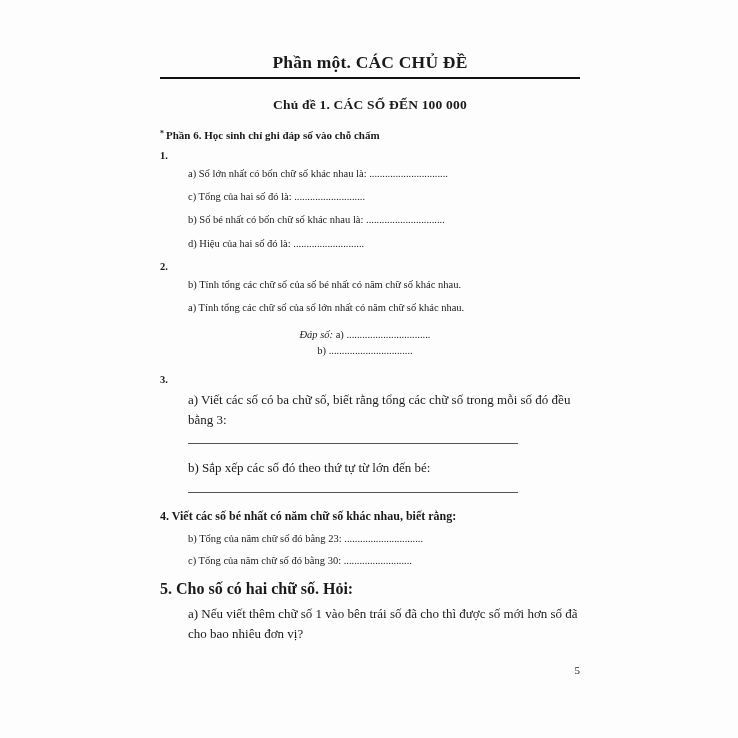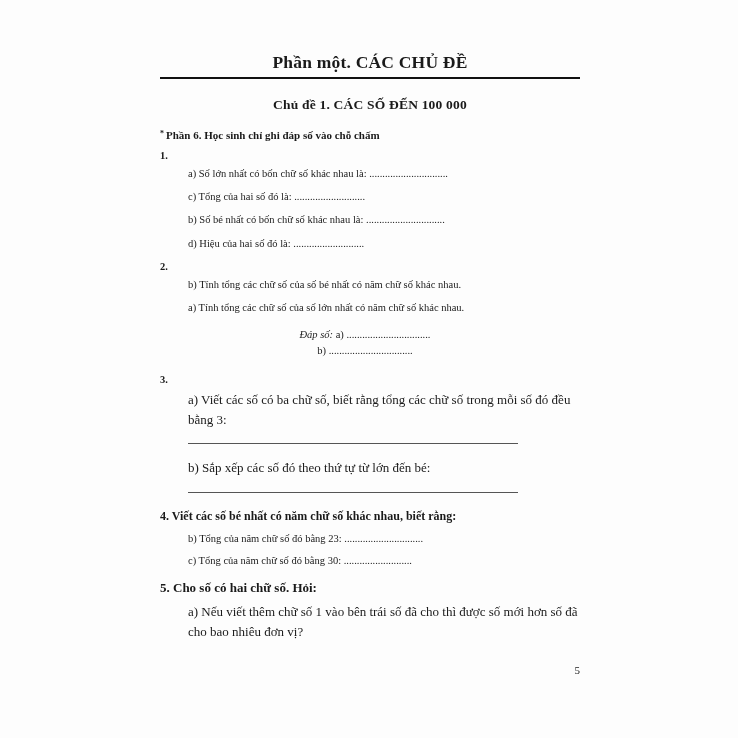--- a/index.html
+++ b/index.html
@@ -93,21 +93,21 @@
     text-align: center;
     padding-right: 10px;
   }
   .dapso-block .row {
     margin-bottom: 5px;
   }
   .dapso-block .ital {
     font-style: italic;
   }
   .q5 {
-    font-size: 13px;
+    font-size: 16px;
     font-weight: bold;
     margin: 12px 0 6px 0;
   }
   .q4 {
     font-size: 12px;
     font-weight: bold;
     margin: 14px 0 7px 0;
   }
   .page-number {
     position: absolute;

